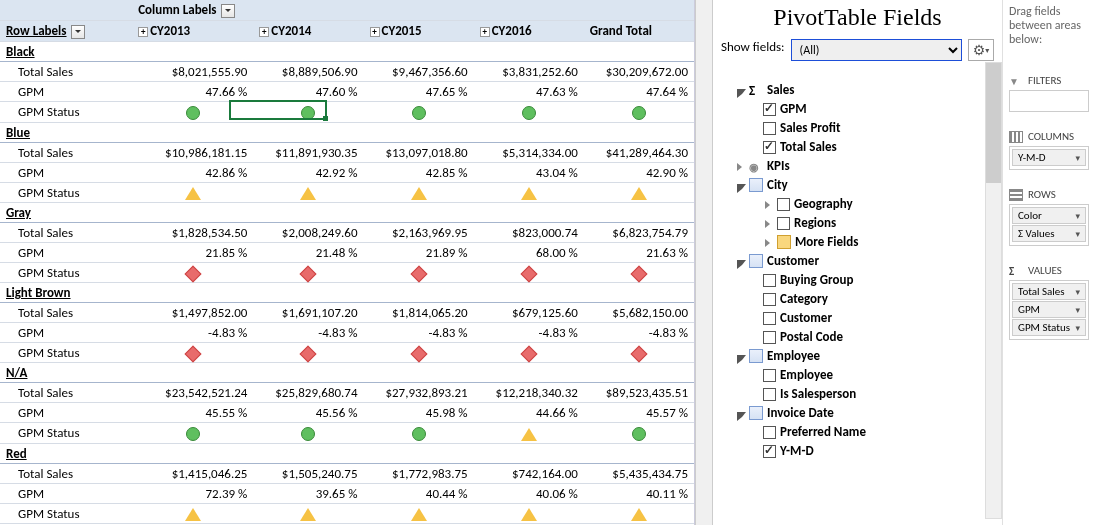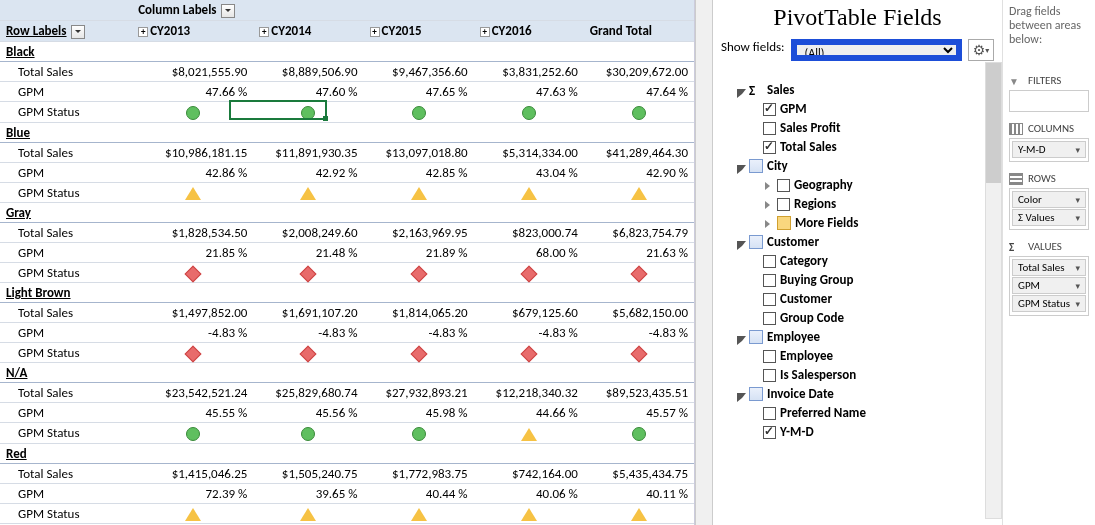--- a/index.html
+++ b/index.html
@@ -30,42 +30,42 @@
 .dia { width:12px; height:12px; background:#e86b6b; border:1px solid #c44; transform:rotate(45deg); }
 
 
 .vscroll { width:17px; background:#f0f0f0; border-left:1px solid #ccc; position:relative; }
 
 
 .panel { flex: 1; display:flex; background:#fff; }
 .fields { flex: 0 0 290px; padding: 4px 8px; border-left:1px solid #ccc; position:relative; }
 .fields h1 { font-size:24px; font-weight:normal; color:#000000; margin-bottom:8px; font-family:"Segoe UI Light","Segoe UI";text-align:center; }
 .showrow { display:flex; align-items:flex-start; gap:6px; margin-bottom:19px; }
-.showrow select { flex:1; height:22px; border:6px solid #1d4ed8; font-size:12px; padding:0 4px; }
+.showrow select { flex:1; height:22px; border:1px solid #1d4ed8; font-size:12px; padding:0 4px; }
 .gear { width:26px; height:22px; border:1px solid #aaa; display:flex; align-items:center; justify-content:center; font-size:14px; color:#555; }
 .tree { border:none; height:380px; overflow-y:auto; font-size:13px; }
 .tnode { display:flex; align-items:flex-end; gap:4px; padding:2px 0; white-space:nowrap;font-weight:bold; }
 .tw { display:inline-block; width:10px; height:10px; position:relative; }
 .tw.exp::before { content:''; position:absolute; border:4px solid transparent; border-left:5px solid #555; border-top:5px solid #555; transform:rotate(0deg); left:2px; top:2px; width:0; height:0; }
 .tw.col::before { content:''; position:absolute; border:4px solid transparent; border-left:5px solid #888; left:2px; top:0; }
 .chk { width:13px; height:13px; border:1px solid #555; display:inline-block; position:relative; background:#fff; }
 .chk.on::after { content:'✓'; position:absolute; top:-3px; left:0; font-size:12px; color:#333; }
 .ticon { width:14px; height:14px; display:inline-block; }
 .ticon.sigma::before { content:'Σ'; font-weight:bold; font-size:13px; }
 .ticon.kpi::before { content:'◉'; color:#888; font-size:11px; }
 .ticon.tbl { border:1px solid #7a9ad0; background:linear-gradient(#eaf0fb,#d6e2f4); }
 .ticon.folder { background:#f9d77e; border:1px solid #d0a030; }
 .pad1 { padding-left:14px; } .pad3 { padding-left:42px; }
 .fscroll { position:absolute; right:0; top:62px; bottom:6px; width:17px; background:#f0f0f0; border:1px solid #ddd; }
 .fscroll .thumb { position:absolute; top:0; left:0; right:0; height:120px; background:#cdcdcd; }
 
 
 .areas { flex:1; padding:4px 6px; border-left:1px solid #e0e0e0; font-size:12px; }
 .areas .hint { color:#666; margin-bottom:28px; font-size:12px; }
-.ahdr { display:flex; align-items:center; gap:5px; color:#444; margin:10px 0 3px; font-size:11px; }
+.ahdr { display:flex; align-items:center; gap:5px; color:#444; margin:18px 0 3px; font-size:11px; }
 .ahdr .aicon { width:14px; height:12px; }
 .abox { border:1px solid #ccc; background:#fff; padding:2px; min-height:22px; }
 .pill { background:#f0f0f0; border:1px solid #ccc; padding:1px 5px; font-size:11px; display:flex; justify-content:space-between; align-items:center; margin-bottom:1px; }
 .pill .car::after { content:'▾'; color:#555; font-size:9px; }
 .aicon.filter::before { content:'▼'; color:#888; font-size:10px; }
 .aicon.cols { background:repeating-linear-gradient(90deg,#888,#888 2px,#fff 2px,#fff 4px); border:1px solid #888;}
 .aicon.rows { background:repeating-linear-gradient(0deg,#888,#888 2px,#fff 2px,#fff 4px); border:1px solid #888;}
 .aicon.vals::before { content:'Σ'; font-weight:bold; }
 </style>
 </head>
@@ -286,20 +286,25 @@
         </div>
         <div class="tnode pad3">
           <span class="chk "></span>
           <span>Sales Profit</span>
         </div>
         <div class="tnode pad3">
           <span class="chk on"></span>
           <span>Total Sales</span>
         </div>
         <div class="tnode pad1">
+          <span class="tw col"></span>
+          <span class="ticon kpi"></span>
+          <span><b>KPIs</b></span>
+        </div>
+        <div class="tnode pad1">
           <span class="tw exp"></span>
           <span class="ticon tbl"></span>
           <span><b>City</b></span>
         </div>
         <div class="tnode pad3">
           <span class="tw col"></span>
           <span class="chk"></span>
           <span>Geography</span>
         </div>
         <div class="tnode pad3">
@@ -312,33 +317,33 @@
           <span class="ticon folder"></span>
           <span>More Fields</span>
         </div>
         <div class="tnode pad1">
           <span class="tw exp"></span>
           <span class="ticon tbl"></span>
           <span><b>Customer</b></span>
         </div>
         <div class="tnode pad3">
           <span class="chk "></span>
+          <span>Buying Group</span>
+        </div>
+        <div class="tnode pad3">
+          <span class="chk "></span>
           <span>Category</span>
         </div>
         <div class="tnode pad3">
           <span class="chk "></span>
-          <span>Buying Group</span>
-        </div>
-        <div class="tnode pad3">
-          <span class="chk "></span>
           <span>Customer</span>
         </div>
         <div class="tnode pad3">
           <span class="chk "></span>
-          <span>Group Code</span>
+          <span>Postal Code</span>
         </div>
         <div class="tnode pad1">
           <span class="tw exp"></span>
           <span class="ticon tbl"></span>
           <span><b>Employee</b></span>
         </div>
         <div class="tnode pad3">
           <span class="chk "></span>
           <span>Employee</span>
         </div>

